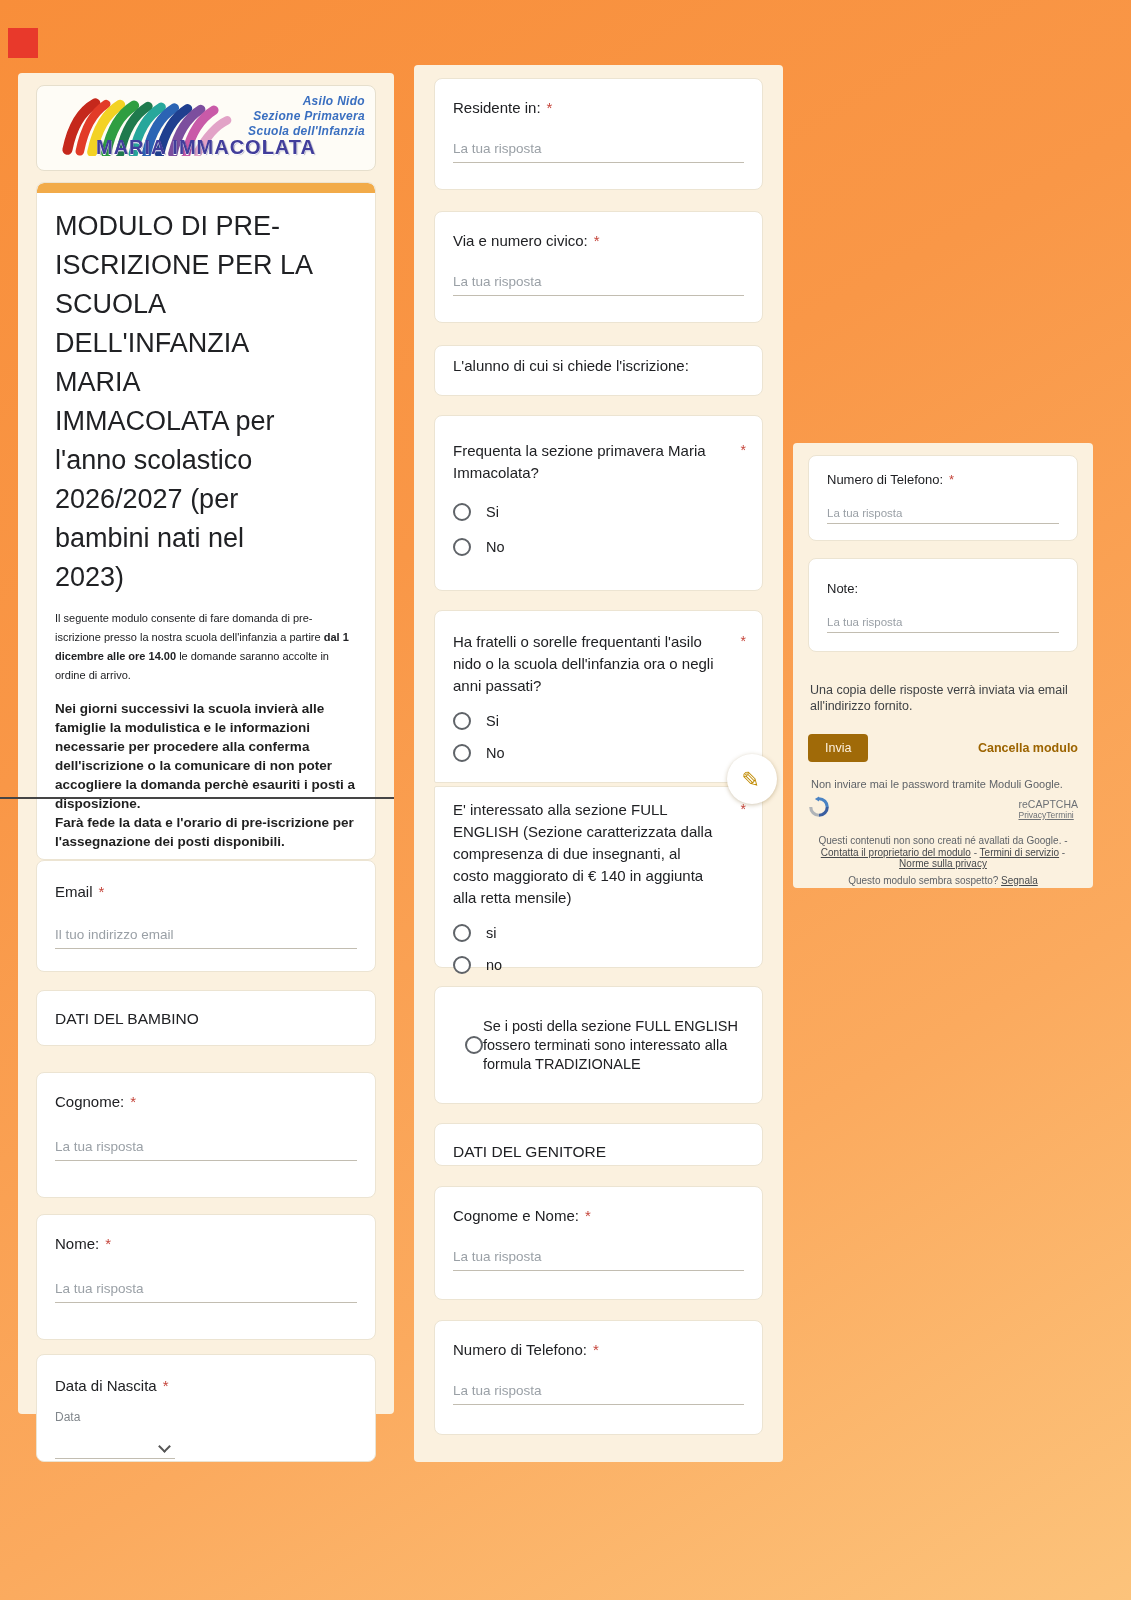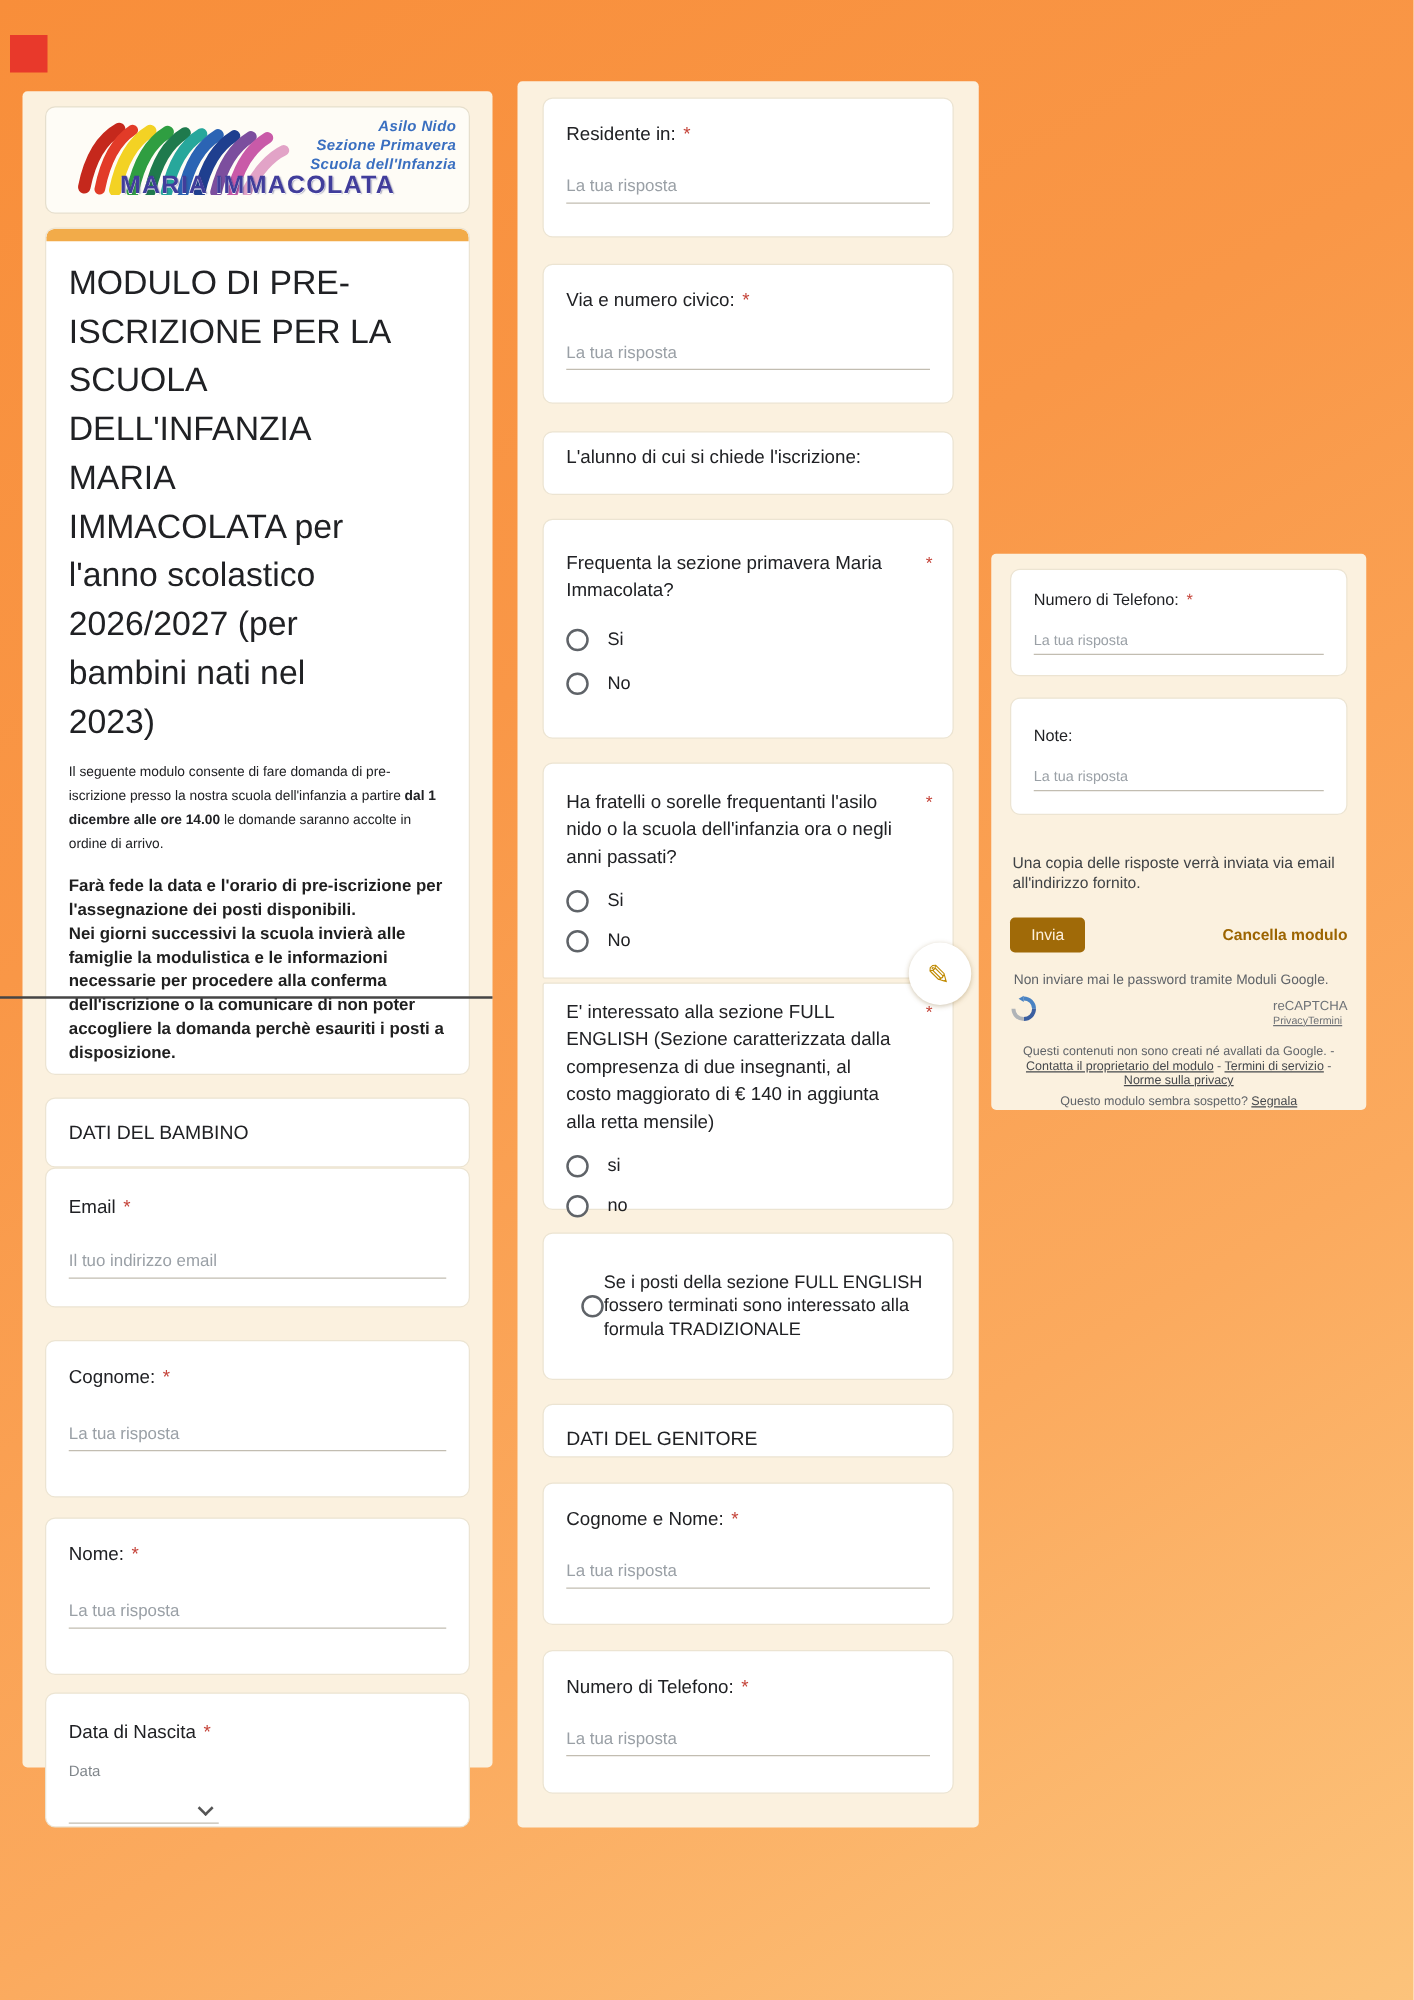--- a/index.html
+++ b/index.html
@@ -157,33 +157,33 @@
       </div>
       <div class="logo-name">MARIA IMMACOLATA</div>
     </div>
 
     <div class="card title-card">
       <div class="accent-bar"></div>
       <div class="title-inner">
         <div class="form-title">MODULO DI PRE-ISCRIZIONE PER LA SCUOLA DELL'INFANZIA MARIA IMMACOLATA per l'anno scolastico 2026/2027 (per bambini nati nel 2023)</div>
         <div class="form-desc"><span>Il seguente modulo consente di fare domanda di pre-iscrizione presso la nostra scuola dell'infanzia a partire </span><span class="form-desc-bold">dal 1 dicembre alle ore 14.00</span><span> le domande saranno accolte in ordine di arrivo.</span></div>
         <div class="form-desc-em">
+          <div>Nei giorni successivi la scuola invierà alle famiglie la modulistica e le informazioni necessarie per procedere alla conferma dell'iscrizione o la comunicare di non poter accogliere la domanda perchè esauriti i posti a disposizione.</div>
           <div>Farà fede la data e l'orario di pre-iscrizione per l'assegnazione dei posti disponibili.</div>
-          <div>Nei giorni successivi la scuola invierà alle famiglie la modulistica e le informazioni necessarie per procedere alla conferma dell'iscrizione o la comunicare di non poter accogliere la domanda perchè esauriti i posti a disposizione.</div>
         </div>
       </div>
-    </div>
-
-    <div class="card section-card" style="margin-top:18px; height:56px;">
-      <div class="section-title">DATI DEL BAMBINO</div>
     </div>
 
     <div class="card field-card" style="padding-top:22px; height:112px;">
       <div class="q-label"><span>Email</span><span class="req">*</span></div>
       <input type="text" class="ti" style="margin-top: 24px;" placeholder="Il tuo indirizzo email">
+    </div>
+
+    <div class="card section-card" style="margin-top:18px; height:56px;">
+      <div class="section-title">DATI DEL BAMBINO</div>
     </div>
 
     <div class="card field-card" style="margin-top:26px; height:126px;">
       <div class="q-label"><span>Cognome:</span><span class="req">*</span></div>
       <input type="text" class="ti" placeholder="La tua risposta" style="">
     </div>
 
     <div class="card field-card" style="margin-top:16px; height:126px;">
       <div class="q-label"><span>Nome:</span><span class="req">*</span></div>
       <input type="text" class="ti" placeholder="La tua risposta" style="">

